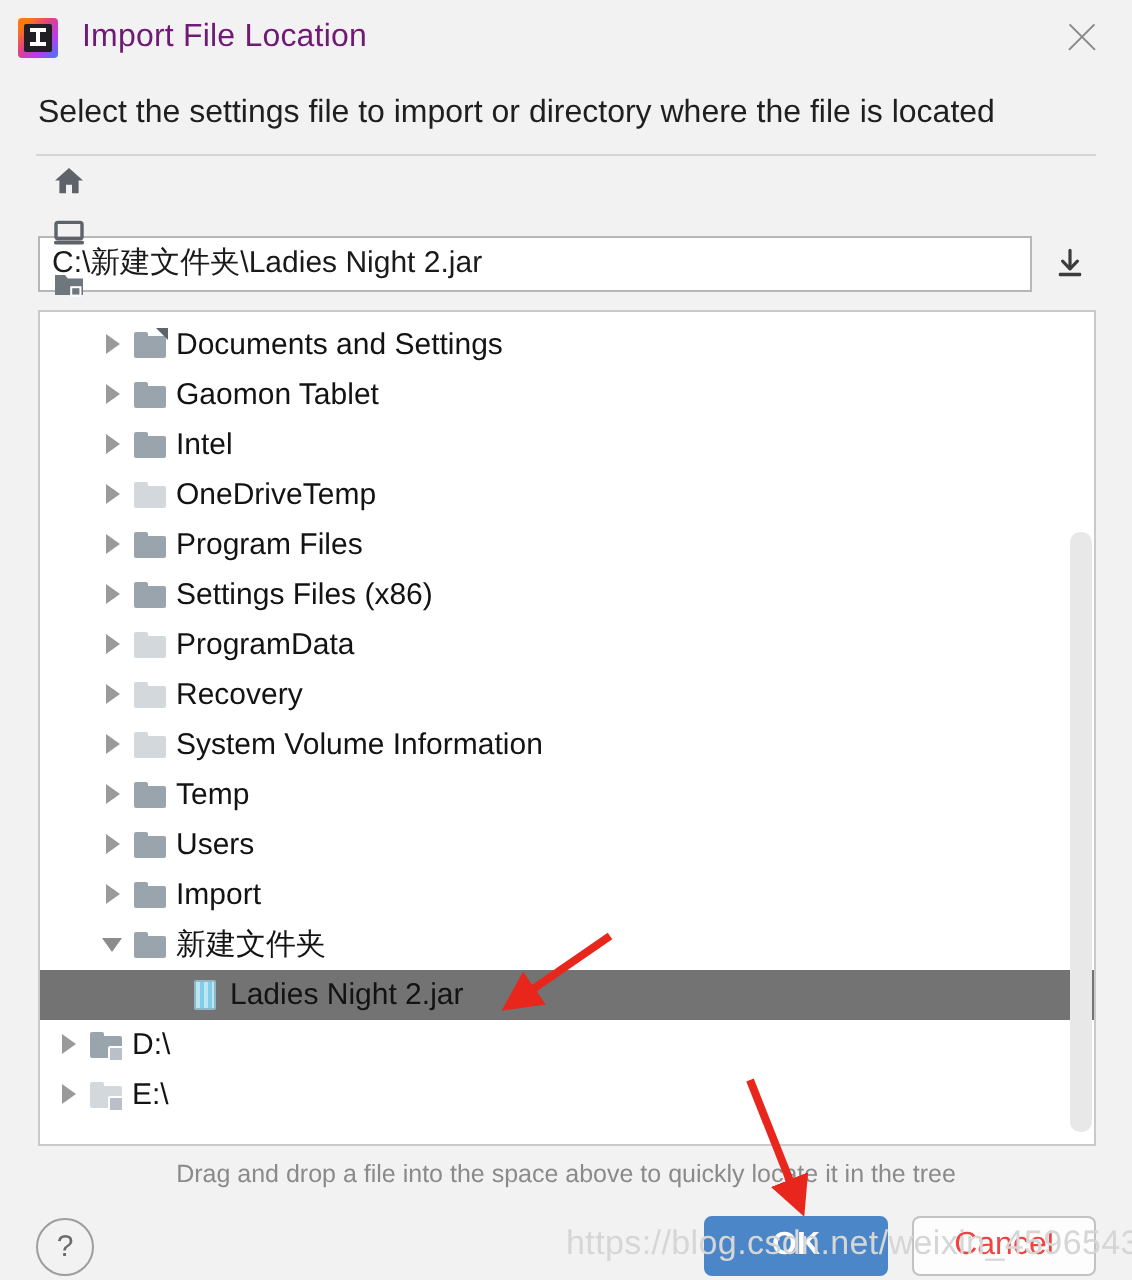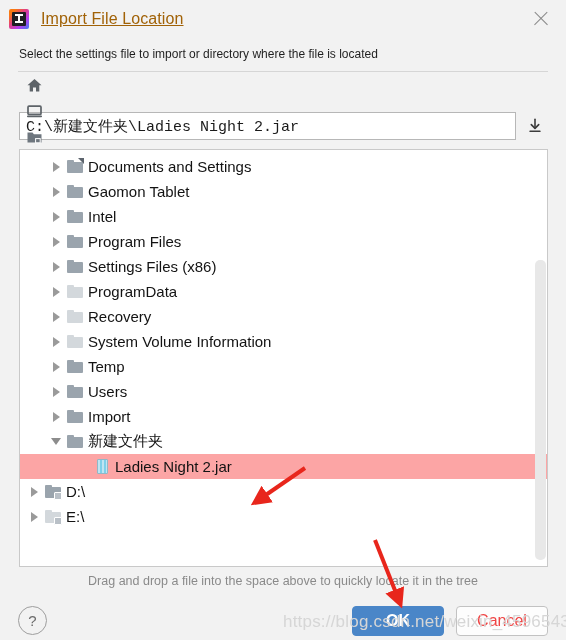--- a/index.html
+++ b/index.html
@@ -62,24 +62,23 @@
   .app-icon .ij-inner::before {
     content: "";
     position: absolute;
     left: 6px; top: 2px;
     width: 2px; height: 9px;
     background: #ffffff;
   }
   .title-text {
     margin-left: 12px;
     font-size: 16px;
-    color: #a16207;
+    color: #701a75;
     letter-spacing: 0.1px;
     white-space: nowrap;
-    text-decoration: underline;
   }
   .close-btn {
     position: absolute;
     right: 14px;
     top: 8px;
     width: 22px;
     height: 22px;
     cursor: pointer;
   }
   .close-btn::before, .close-btn::after {
@@ -89,21 +88,21 @@
     top: 10px;
     width: 18px;
     height: 1.4px;
     background: #888888;
   }
   .close-btn::before { transform: rotate(45deg); }
   .close-btn::after  { transform: rotate(-45deg); }
 
   
   .prompt {
-    font-size: 12px;
+    font-size: 16px;
     color: #1f1f1f;
     padding: 9px 18px 0 19px;
     line-height: 1.35;
     white-space: nowrap;
   }
 
   .hrule {
     height: 1px;
     background: #d6d6d6;
     margin: 9px 18px 0 18px;
@@ -160,21 +159,20 @@
     background: #ffffff;
     border: 1px solid #b7b7b7;
     display: flex;
     align-items: center;
     padding: 0 6px;
     box-sizing: border-box;
     font-size: 15px;
     color: #1a1a1a;
     overflow: hidden;
     white-space: nowrap;
-    font-family: Liberation Mono, monospace;
   }
   .dl-icon {
     width: 26px;
     height: 28px;
     margin-left: 6px;
     display: flex;
     align-items: center;
     justify-content: center;
     cursor: pointer;
     flex: 0 0 auto;
@@ -198,21 +196,21 @@
     height: 25px;
     display: flex;
     align-items: center;
     font-size: 15px;
     color: #131313;
     white-space: nowrap;
     cursor: pointer;
     position: relative;
   }
   .row.selected {
-    background: #fca5a5;
+    background: #737373;
     align-items: center;
   }
   .twisty {
     width: 18px;
     height: 25px;
     flex: 0 0 auto;
     display: flex;
     align-items: center;
     justify-content: center;
   }
@@ -503,20 +501,32 @@
           <div class="twisty">
             <div class="tri-r"></div>
           </div>
           <div class="ficon">
             <div class="folder">
               <div class="tab"></div>
               <div class="body"></div>
             </div>
           </div>
           <span class="rowlabel">Intel</span>
+        </div>
+        <div class="row indent1">
+          <div class="twisty">
+            <div class="tri-r"></div>
+          </div>
+          <div class="ficon">
+            <div class="folder pale">
+              <div class="tab"></div>
+              <div class="body"></div>
+            </div>
+          </div>
+          <span class="rowlabel">OneDriveTemp</span>
         </div>
         <div class="row indent1">
           <div class="twisty">
             <div class="tri-r"></div>
           </div>
           <div class="ficon">
             <div class="folder">
               <div class="tab"></div>
               <div class="body"></div>
             </div>

